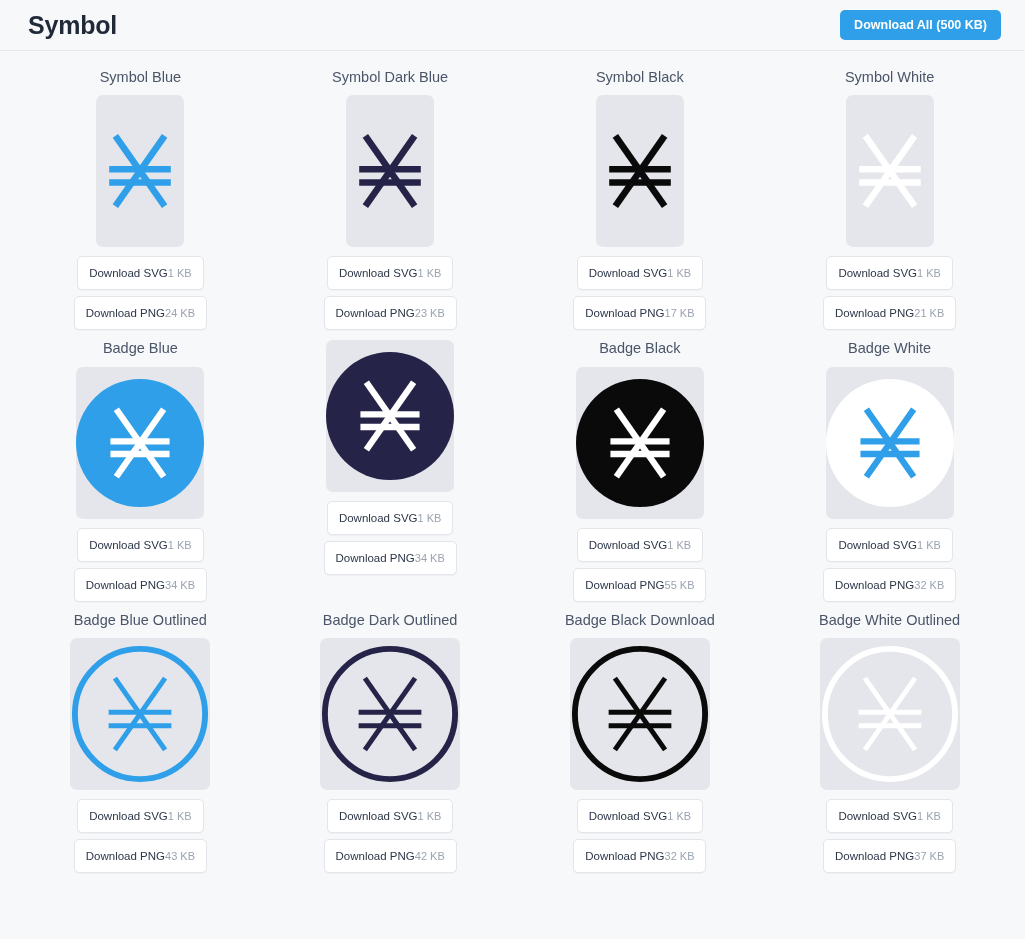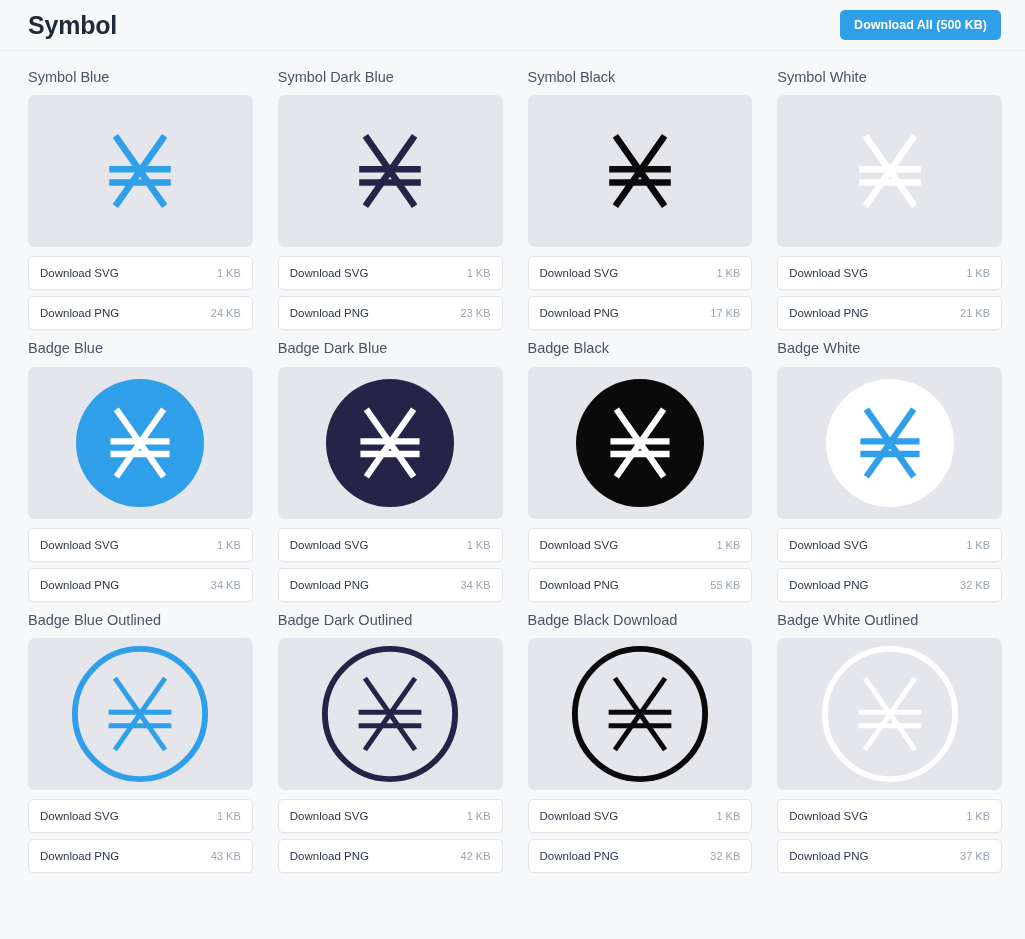--- a/index.html
+++ b/index.html
@@ -54,21 +54,21 @@
 
   
   .asset-grid {
     padding: 18px 23px 0 28px;
     display: grid;
     grid-template-columns: repeat(4, 1fr);
     column-gap: 25px;
     row-gap: 10px;
   }
 
-  .asset-card { display: flex; flex-direction: column; }
+  .asset-card { display: flex; flex-direction: column; align-items: center; }
 
   .asset-title {
     font-size: 14.5px;
     color: #4a5568;
     margin-bottom: 9px;
     line-height: 1.2;
     white-space: nowrap;
   }
 
   .preview {
@@ -215,21 +215,20 @@
         <div class="dl-btn">
           <span class="dl-label">Download SVG</span>
           <span class="dl-size">1 KB</span>
         </div>
         <div class="dl-btn">
           <span class="dl-label">Download PNG</span>
           <span class="dl-size">34 KB</span>
         </div>
       </div>
       <div class="asset-card">
-        <div class="asset-title">Badge Dark Blue</div>
         <div class="preview">
           <svg viewBox="0 0 100 100" width="128" height="128">
             <circle cx="50" cy="50" r="50" fill="#262348"></circle>
             <g transform="translate(50,50) scale(0.66) translate(-50,-50)">
               <g stroke="#ffffff" stroke-width="7.5" stroke-linecap="butt" fill="none">
                 <line x1="22" y1="10" x2="78" y2="90"></line>
                 <line x1="78" y1="10" x2="22" y2="90"></line>
                 <line x1="15" y1="48" x2="85" y2="48"></line>
                 <line x1="15" y1="63" x2="85" y2="63"></line>
               </g>

